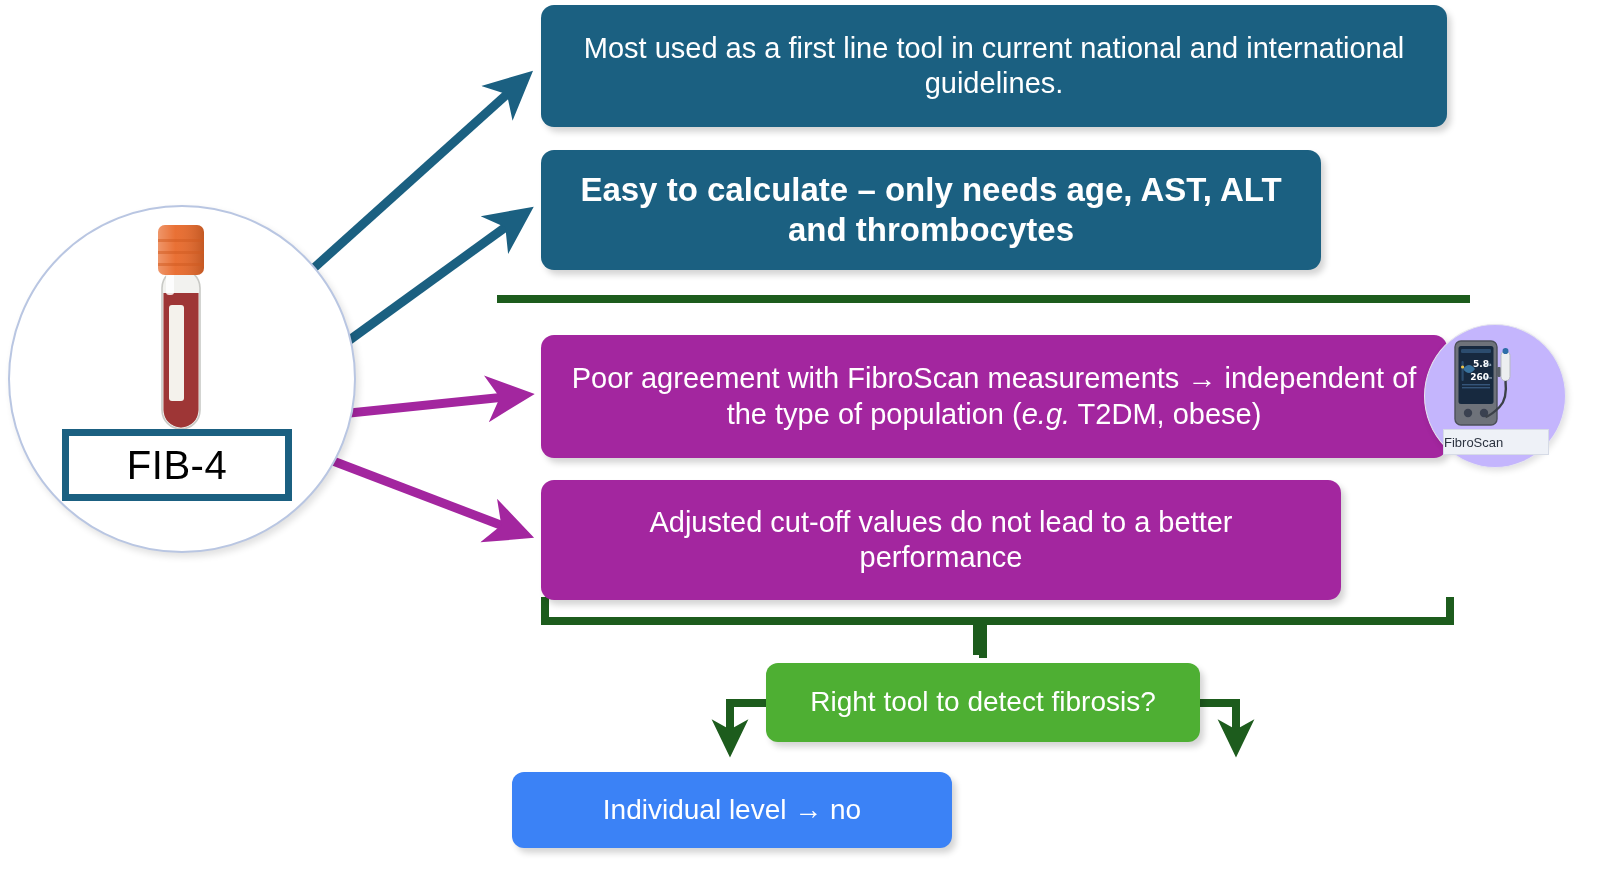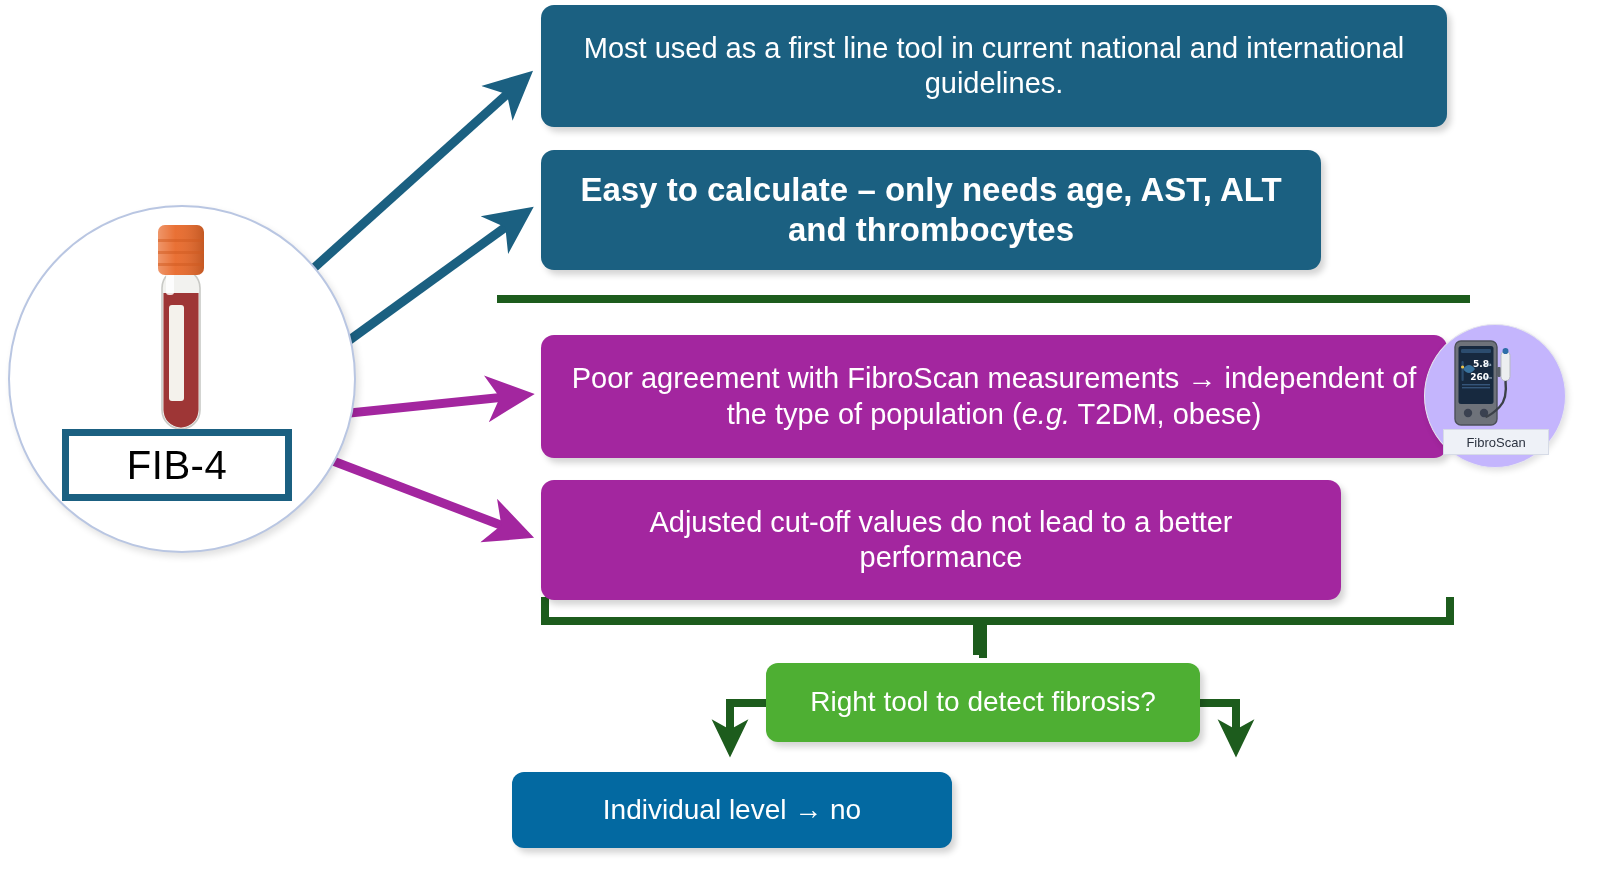--- a/index.html
+++ b/index.html
@@ -8,21 +8,21 @@
 
   svg.layer{position:absolute;left:0;top:0;width:1614px;height:886px;pointer-events:none;}
 
   .box{position:absolute;box-sizing:border-box;display:flex;align-items:center;
        justify-content:center;text-align:center;color:#ffffff;border-radius:13px;
        box-shadow:4px 5px 6px rgba(0,0,0,0.17);line-height:1.22;padding:4px 26px;}
 
   .teal{background:#1b6081;}
   .purple{background:#a3269f;}
   .green{background:#4eaf33;}
-  .blue{background:#0369a1;}
+  .blue{background:#3b82f6;}
   .orange{background:#e87c34;}
 
   #box-guidelines{left:541px;top:5px;width:906px;height:122px;font-size:29px;justify-content:center;}
   #box-calculate{left:541px;top:150px;width:780px;height:120px;font-size:33px;font-weight:bold;}
   #box-agreement{left:541px;top:335px;width:906px;height:123px;font-size:29px;}
   #box-cutoff{left:541px;top:480px;width:800px;height:120px;font-size:29px;}
   #box-question{left:766px;top:663px;width:434px;height:79px;font-size:28px;border-radius:12px;}
   #box-individual{left:512px;top:772px;width:440px;height:76px;font-size:28px;border-radius:12px;}
   #box-population{left:1016px;top:772px;width:440px;height:76px;font-size:28px;border-radius:12px;}
 
@@ -36,21 +36,21 @@
      display:flex;align-items:center;justify-content:center;
      font-size:40px;color:#000000;letter-spacing:.5px;}
 
   
   #fibroscan{position:absolute;left:1424px;top:324px;width:140px;height:142px;
      border-radius:50%;background:#c4b5fd;border:1px solid #e6e6ee;
      box-shadow:2px 3px 6px rgba(0,0,0,0.12);}
   #fs-device{position:absolute;left:28px;top:14px;width:62px;height:92px;}
   #fs-label{position:absolute;left:18px;top:104px;width:104px;height:24px;
      background:#eef1f7;border:1px solid #d6dbe6;display:flex;align-items:center;
-     justify-content:center;font-size:13px;color:#2c3340;}
+     font-size:13px;color:#2c3340;}
 
   .ital{font-style:italic;}
 </style>
 </head>
 <body>
 
 <div id="stage">
 
   <svg class="layer" viewBox="0 0 1614 886">
     <defs>

